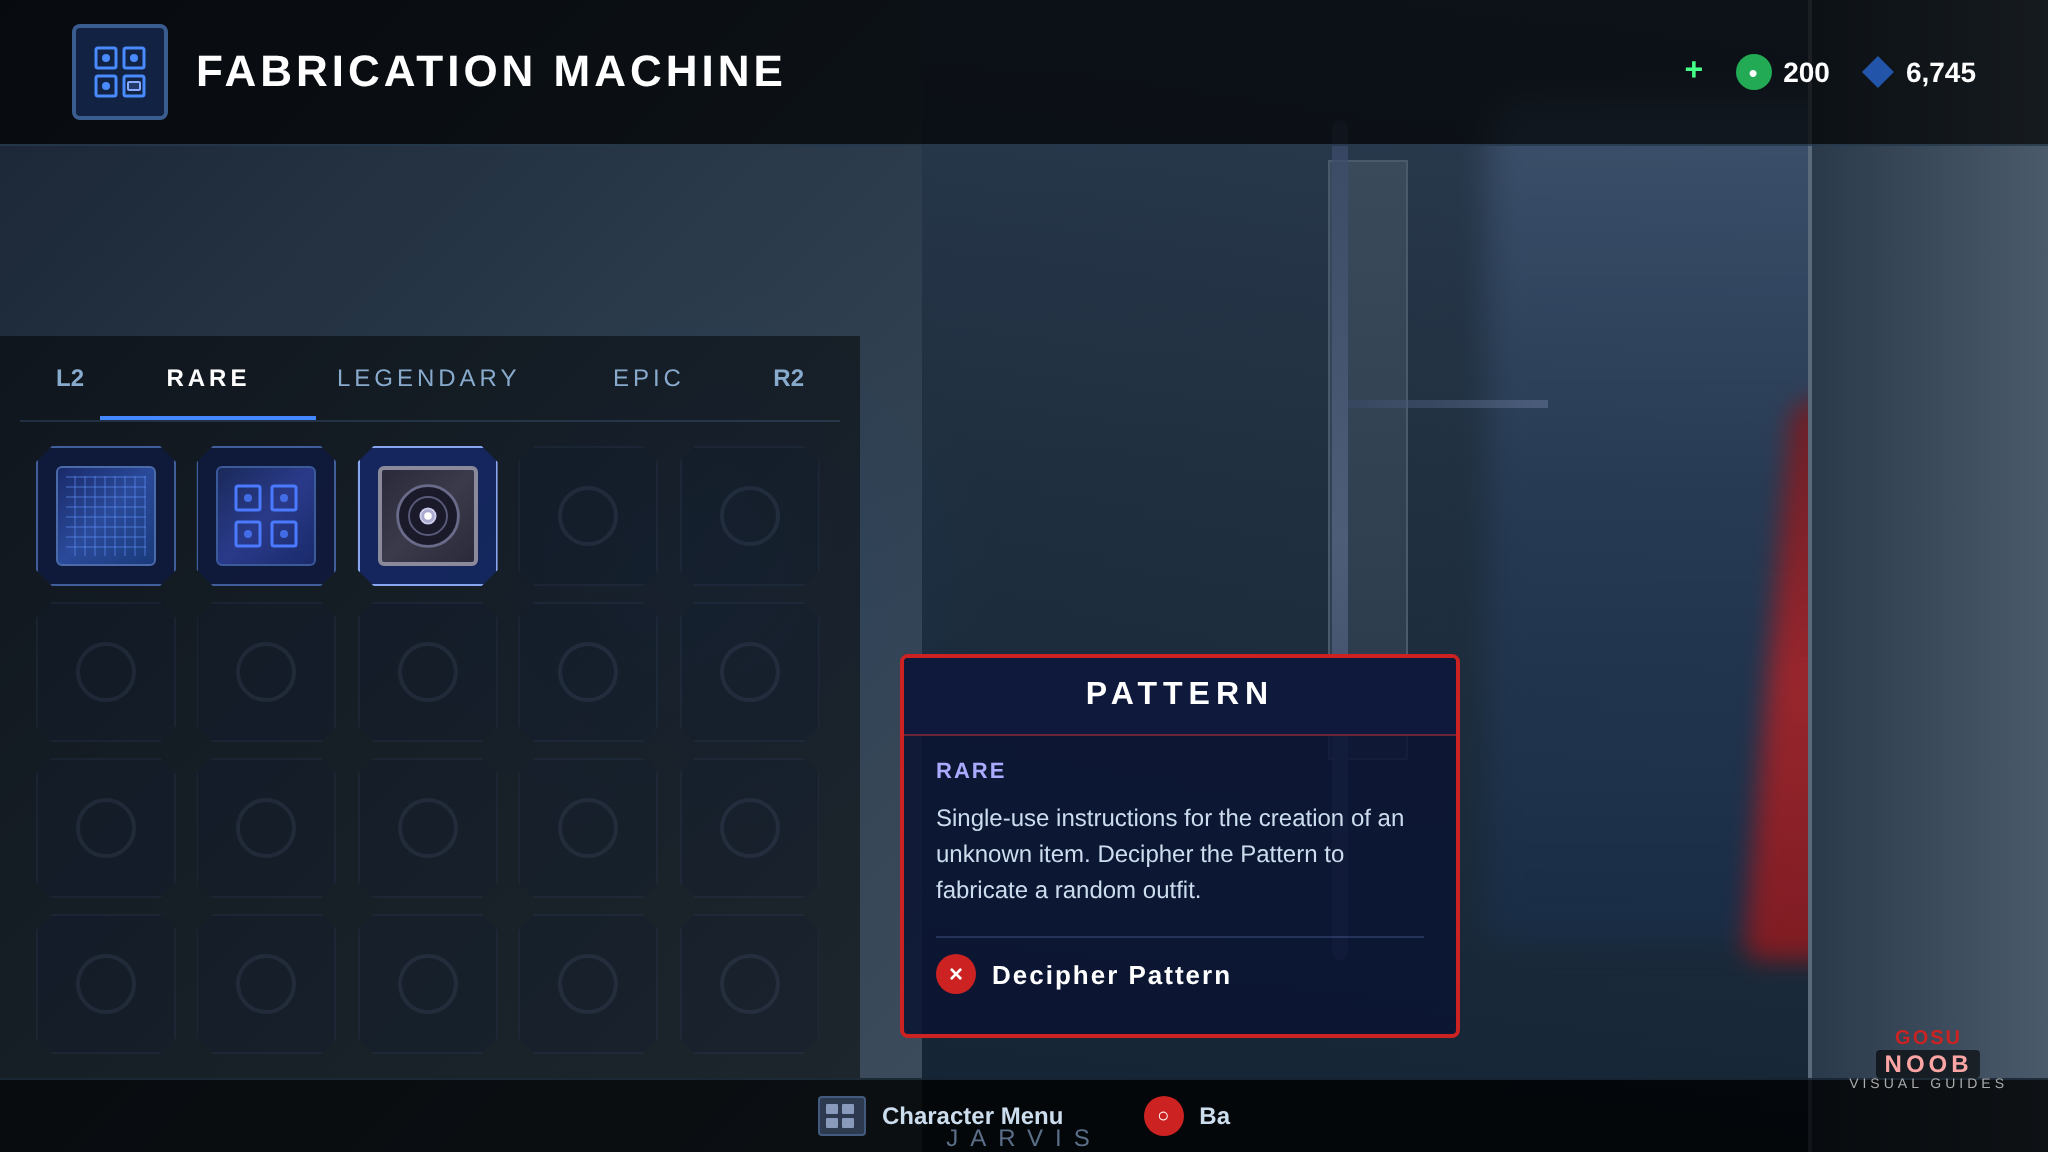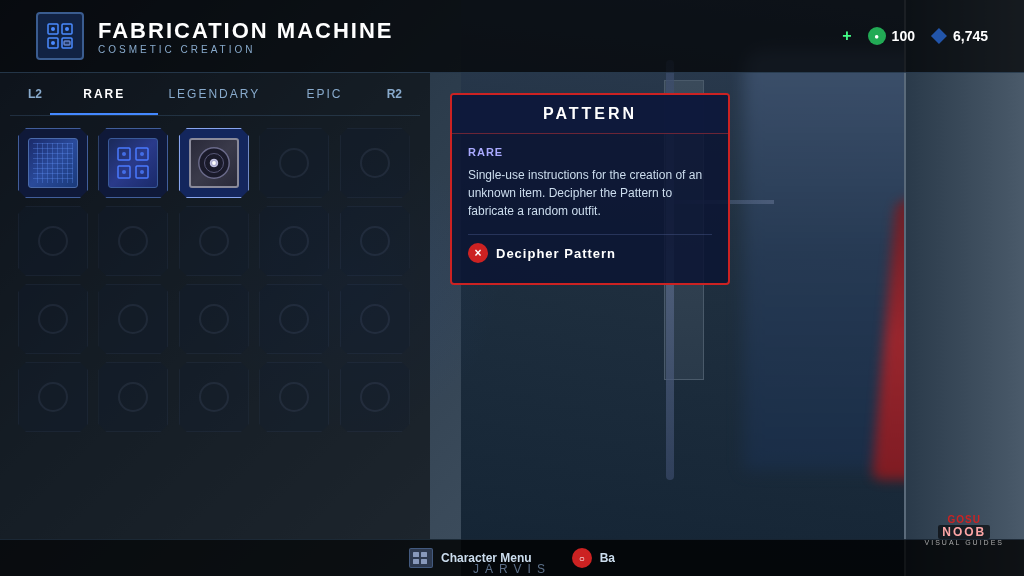--- a/index.html
+++ b/index.html
@@ -175,20 +175,21 @@
       display: flex;
       align-items: center;
       justify-content: center;
     }
 
     
     .main-content {
       display: flex;
       flex: 1;
       padding: 0;
+      align-items: flex-end;
     }
 
     
     .left-panel {
       width: 430px;
       display: flex;
       flex-direction: column;
       padding: 0 10px;
       background: rgba(0, 0, 0, 0.5);
     }
@@ -540,29 +541,28 @@
         <rect x="4" y="18" width="10" height="10" rx="1" stroke="#4a8aff" stroke-width="1.5" fill="none"></rect>
         <rect x="18" y="18" width="10" height="10" rx="1" stroke="#4a8aff" stroke-width="1.5" fill="none"></rect>
         <circle cx="9" cy="9" r="2" fill="#4a8aff"></circle>
         <circle cx="23" cy="9" r="2" fill="#4a8aff"></circle>
         <circle cx="9" cy="23" r="2" fill="#4a8aff"></circle>
         <rect x="20" y="21" width="6" height="4" rx="0.5" stroke="#88aaff" stroke-width="1" fill="rgba(80,120,200,0.3)"></rect>
       </svg>
     </div>
     <div class="header-text">
       <div class="header-title">FABRICATION MACHINE</div>
-      <div class="header-subtitle">COSMETIC CREATION</div>
     </div>
     <div class="header-resources">
       <div class="resource-item">
         <span class="resource-icon-add">+</span>
       </div>
       <div class="resource-item">
         <div class="resource-coin">●</div>
-        <span>100</span>
+        <span>200</span>
       </div>
       <div class="resource-item">
         <div class="resource-crystal"></div>
         <span>6,745</span>
       </div>
     </div>
   </div>
 
   <div class="main-content">
 

